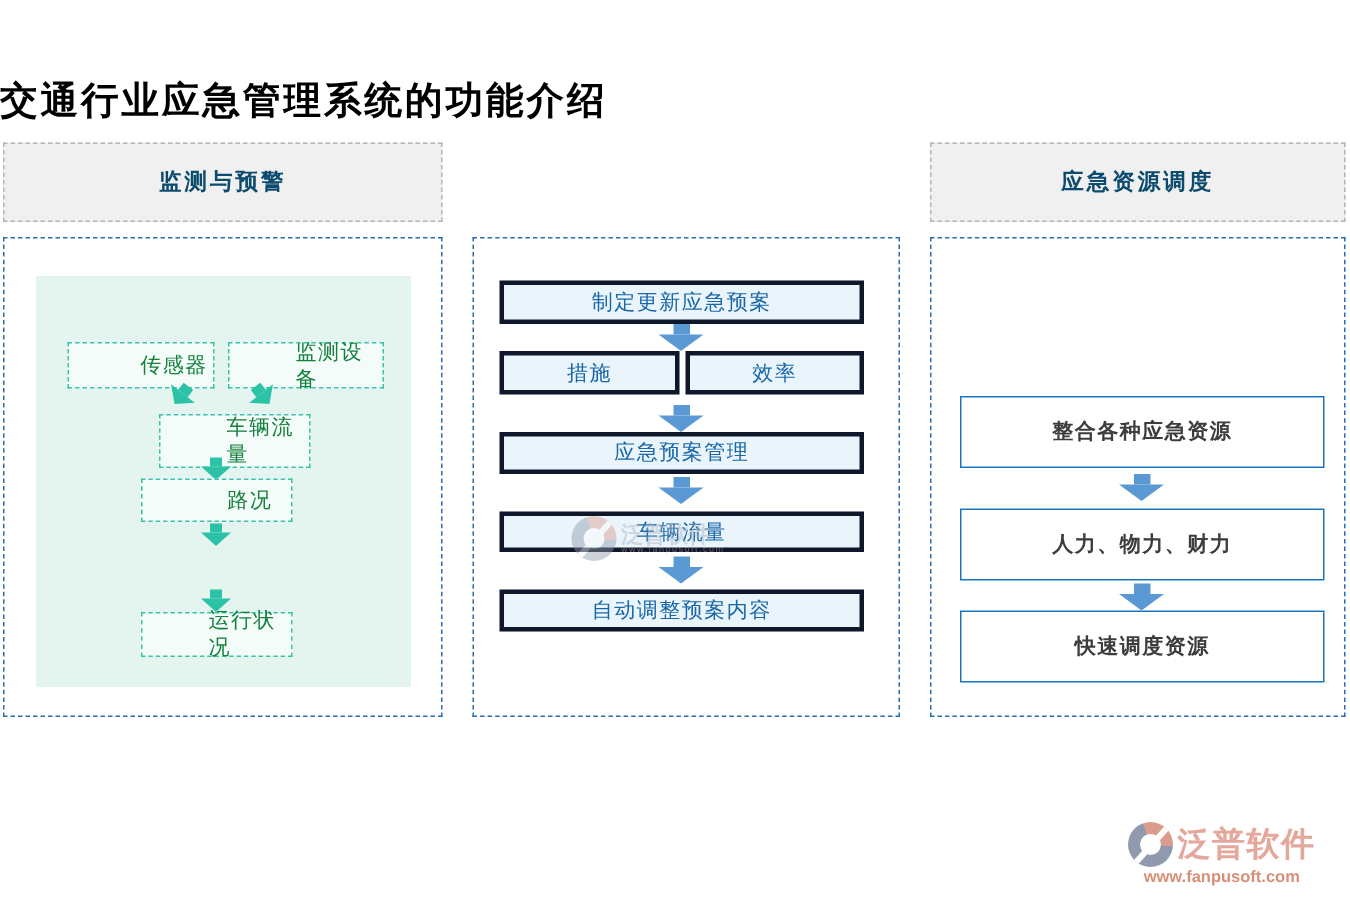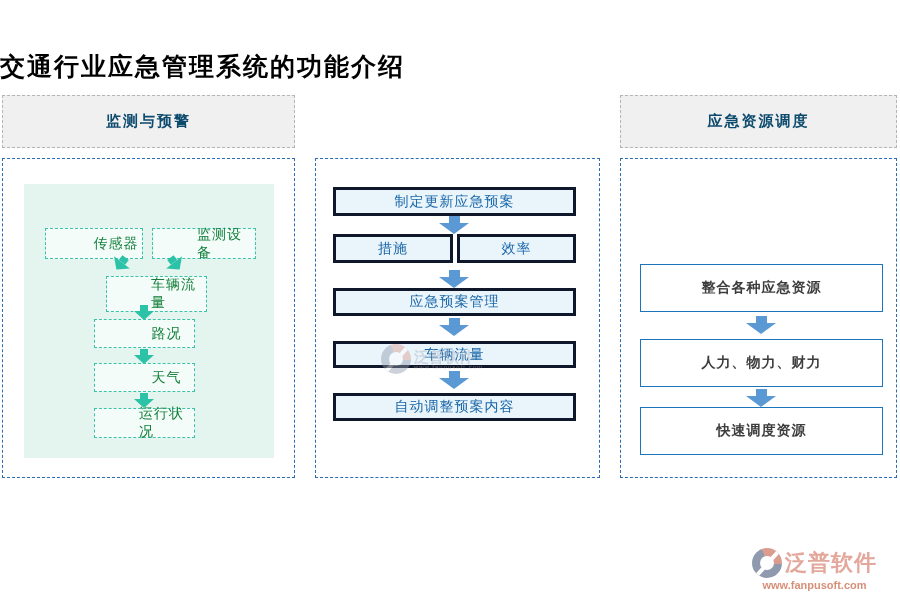--- a/index.html
+++ b/index.html
@@ -90,21 +90,20 @@
         <div class="hd"></div>
       </div>
 
     <div class="tbox" style="left:91px;top:160px;width:101px;height:29px">路况</div>
 
     <div class="arrow a-teal" style="left:131px;top:190px">
         <div class="sh"></div>
         <div class="hd"></div>
       </div>
 
-    <div class="tbox" style="left:91px;top:204px;width:101px;height:29px">天气</div>
 
     <div class="arrow a-teal" style="left:131px;top:234px">
         <div class="sh"></div>
         <div class="hd"></div>
       </div>
 
     <div class="tbox" style="left:91px;top:249px;width:101px;height:30px">运行状况</div>
   </div>
 
   <div class="panel p2">

